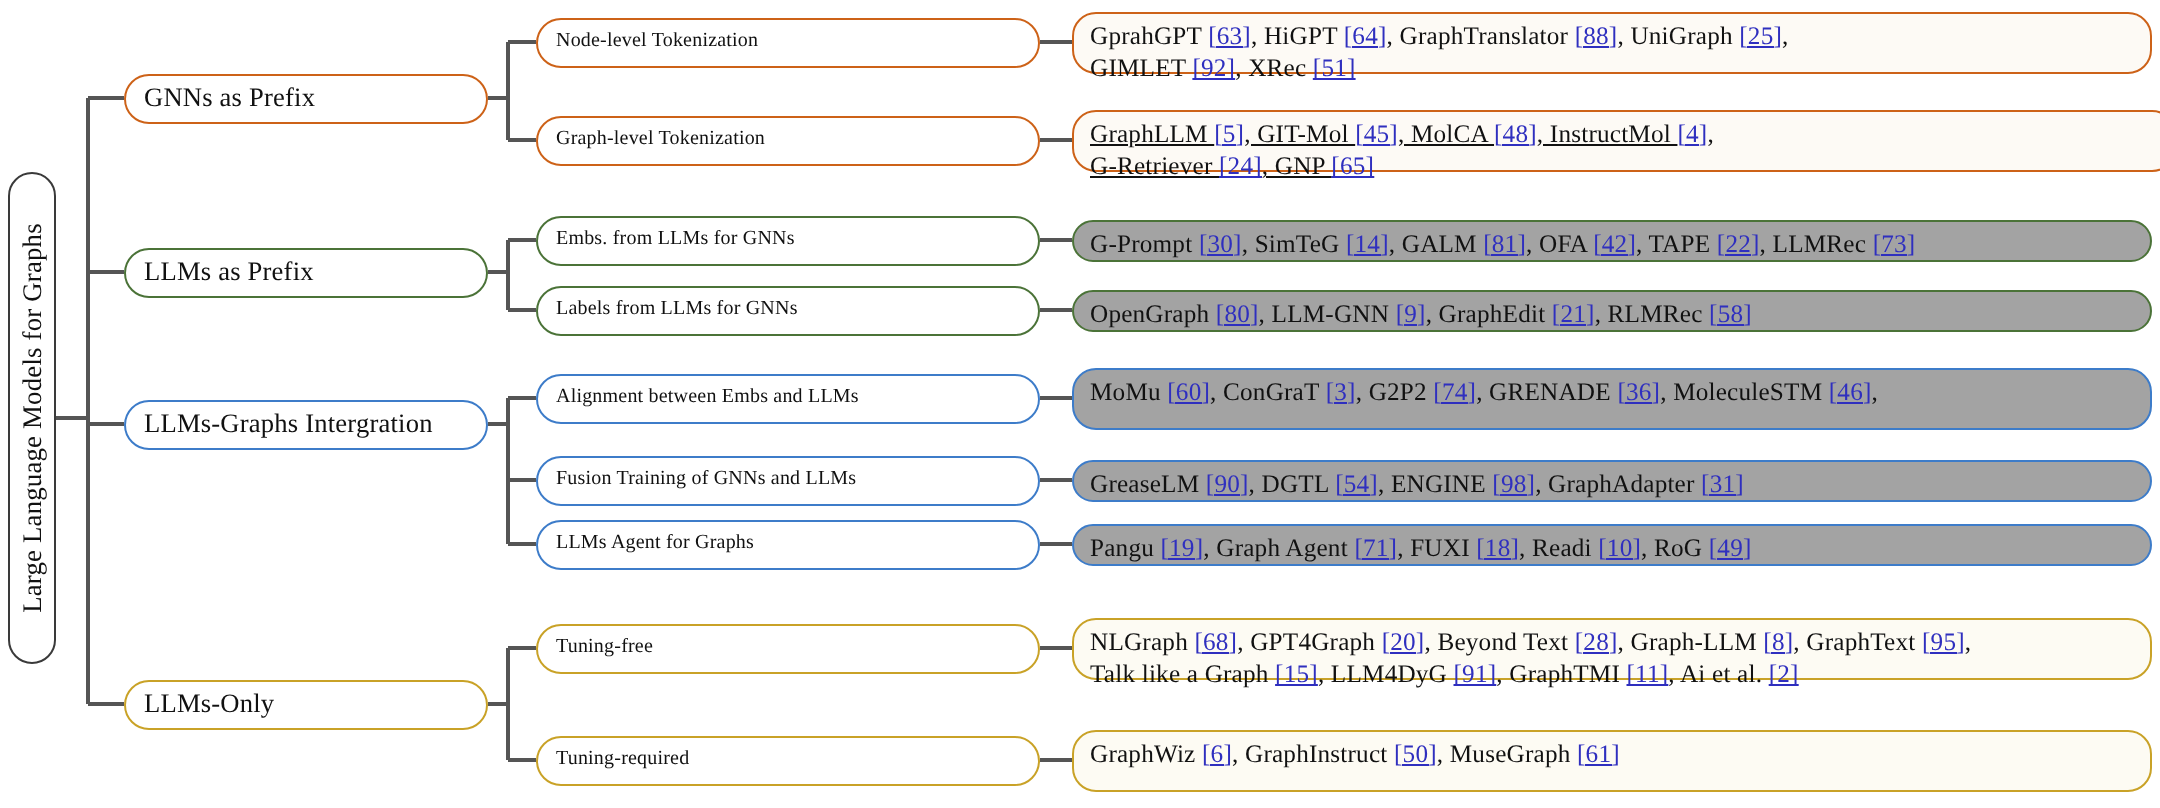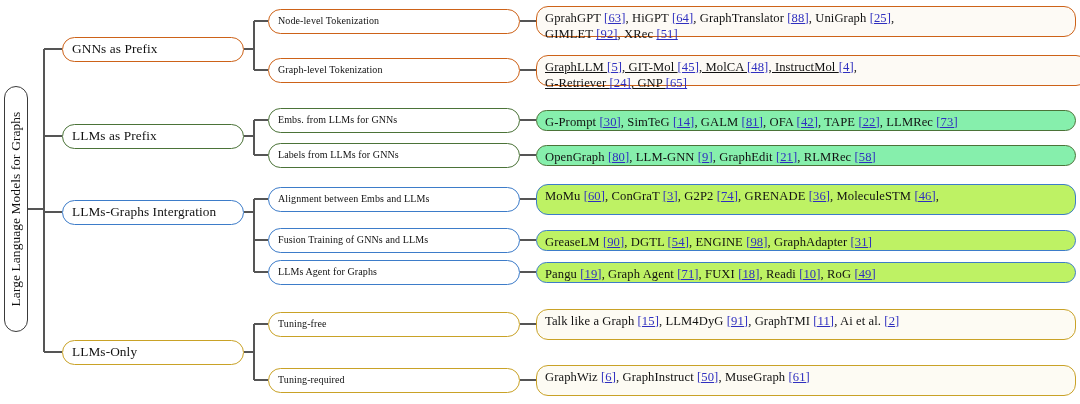--- a/index.html
+++ b/index.html
@@ -96,23 +96,23 @@
     text-decoration: underline;
     text-decoration-color: #2f2fbf;
     text-underline-offset: 1px;
     margin-top: 20px;
   }
 
   
   .c-orange { border-color: #cd6218; }
   .c-orange.leaf { background: #fdfaf5; }
   .c-green  { border-color: #4b7338; }
-  .c-green.leaf  { background: #86efac; }
+  .c-green.leaf  { background: #a3a3a3; }
   .c-blue   { border-color: #3d7cc9; }
-  .c-blue.leaf   { background: #bef264; }
+  .c-blue.leaf   { background: #a3a3a3; }
   .c-gold   { border-color: #c9a227; }
   .c-gold.leaf   { background: #fdfbf3; }
 
   
   .edge {
     position: absolute;
     background: #555;
   }
   .edge.h { height: 1.5px; }
   .edge.v { width: 1.5px; }
@@ -214,20 +214,21 @@
       <div class="node leaf c-blue" style="left: 536px; width: 540px; height: 21px; top: 261.5px;">
         <span class="ln">Pangu <span class="cite">[19]</span>, Graph Agent <span class="cite">[71]</span>, FUXI <span class="cite">[18]</span>, Readi <span class="cite">[10]</span>, RoG <span class="cite">[49]</span></span>
       </div>
       <div class="node lvl2 c-gold" style="left: 62px; width: 182px; height: 25px; top: 339.5px;">
         <span>LLMs-Only</span>
       </div>
       <div class="node lvl3 c-gold" style="left: 268px; width: 252px; height: 25px; top: 311.5px;">
         <span>Tuning-free</span>
       </div>
       <div class="node leaf c-gold" style="left: 536px; width: 540px; height: 31px; top: 308.5px;">
+        <span class="ln">NLGraph <span class="cite">[68]</span>, GPT4Graph <span class="cite">[20]</span>, Beyond Text <span class="cite">[28]</span>, Graph-LLM <span class="cite">[8]</span>, GraphText <span class="cite">[95]</span>,</span>
         <span class="ln">Talk like a Graph <span class="cite">[15]</span>, LLM4DyG <span class="cite">[91]</span>, GraphTMI <span class="cite">[11]</span>, Ai et al. <span class="cite">[2]</span></span>
       </div>
       <div class="node lvl3 c-gold" style="left: 268px; width: 252px; height: 25px; top: 367.5px;">
         <span>Tuning-required</span>
       </div>
       <div class="node leaf c-gold" style="left: 536px; width: 540px; height: 31px; top: 364.5px;">
         <span class="ln">GraphWiz <span class="cite">[6]</span>, GraphInstruct <span class="cite">[50]</span>, MuseGraph <span class="cite">[61]</span></span>
       </div>
     </div>
 

